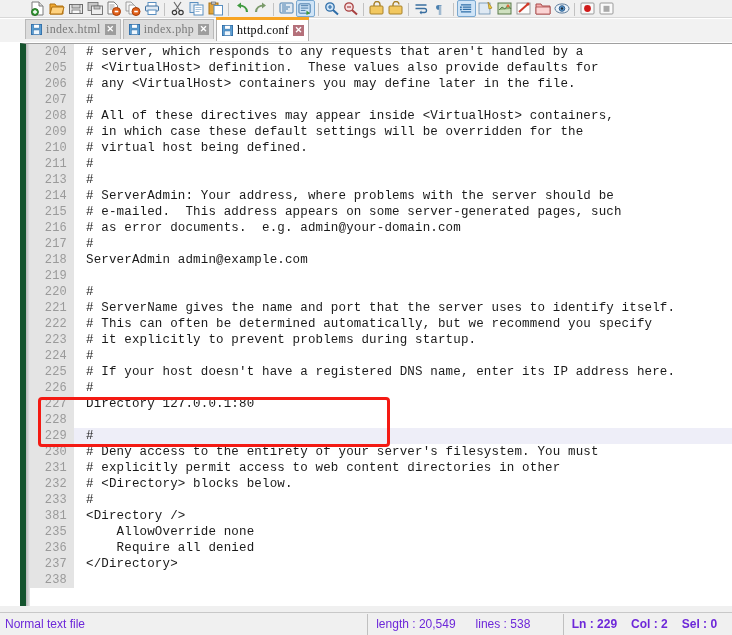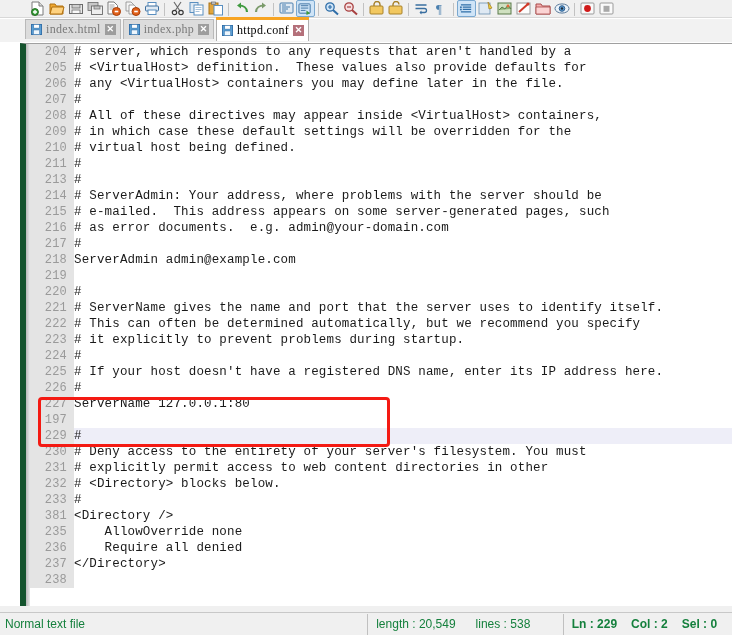--- a/index.html
+++ b/index.html
@@ -176,20 +176,21 @@
     box-sizing: border-box;
     background: #e4e4e4;
     color: #9a9a9a;
     font-family: "Liberation Mono", monospace;
     font-size: 12px;
     letter-spacing: 0.2px;
     user-select: none;
   }
   .ln-text {
     flex: 1 1 auto;
+    padding-left: 12px;
     font-family: "Liberation Mono", monospace;
     font-size: 12.5px;
     color: #1a1a1a;
     letter-spacing: 0.15px;
   }
 
   
   #annotation-rect {
     position: absolute;
     left: 38px;
@@ -209,21 +210,21 @@
     left: 0; bottom: 0;
     width: 732px;
     height: 23px;
     background: #f0f0f0;
     border-top: 1px solid #c8c8c8;
     box-sizing: border-box;
     display: flex;
     align-items: center;
     font-family: "Liberation Sans", sans-serif;
     font-size: 12px;
-    color: #15803d;
+    color: #6d28d9;
   }
   .sb-cell {
     height: 21px;
     display: flex;
     align-items: center;
     box-sizing: border-box;
     white-space: nowrap;
     overflow: hidden;
   }
   #sb-filetype { width: 372px; padding-left: 5px; }
@@ -529,22 +530,22 @@
       <div class="code-line"><div class="ln-num">217</div><div class="ln-text">#</div></div>
       <div class="code-line"><div class="ln-num">218</div><div class="ln-text">ServerAdmin admin@example.com</div></div>
       <div class="code-line"><div class="ln-num">219</div><div class="ln-text"></div></div>
       <div class="code-line"><div class="ln-num">220</div><div class="ln-text">#</div></div>
       <div class="code-line"><div class="ln-num">221</div><div class="ln-text"># ServerName gives the name and port that the server uses to identify itself.</div></div>
       <div class="code-line"><div class="ln-num">222</div><div class="ln-text"># This can often be determined automatically, but we recommend you specify</div></div>
       <div class="code-line"><div class="ln-num">223</div><div class="ln-text"># it explicitly to prevent problems during startup.</div></div>
       <div class="code-line"><div class="ln-num">224</div><div class="ln-text">#</div></div>
       <div class="code-line"><div class="ln-num">225</div><div class="ln-text"># If your host doesn't have a registered DNS name, enter its IP address here.</div></div>
       <div class="code-line"><div class="ln-num">226</div><div class="ln-text">#</div></div>
-      <div class="code-line"><div class="ln-num">227</div><div class="ln-text">ServerName 127.0.0.1:80</div></div>
-      <div class="code-line"><div class="ln-num">197</div><div class="ln-text"></div></div>
+      <div class="code-line"><div class="ln-num">227</div><div class="ln-text">Directory 127.0.0.1:80</div></div>
+      <div class="code-line"><div class="ln-num">228</div><div class="ln-text"></div></div>
       <div class="code-line current"><div class="ln-num">229</div><div class="ln-text">#</div></div>
       <div class="code-line"><div class="ln-num">230</div><div class="ln-text"># Deny access to the entirety of your server's filesystem. You must</div></div>
       <div class="code-line"><div class="ln-num">231</div><div class="ln-text"># explicitly permit access to web content directories in other</div></div>
       <div class="code-line"><div class="ln-num">232</div><div class="ln-text"># &lt;Directory&gt; blocks below.</div></div>
       <div class="code-line"><div class="ln-num">233</div><div class="ln-text">#</div></div>
       <div class="code-line"><div class="ln-num">381</div><div class="ln-text">&lt;Directory /&gt;</div></div>
       <div class="code-line"><div class="ln-num">235</div><div class="ln-text">    AllowOverride none</div></div>
       <div class="code-line"><div class="ln-num">236</div><div class="ln-text">    Require all denied</div></div>
       <div class="code-line"><div class="ln-num">237</div><div class="ln-text">&lt;/Directory&gt;</div></div>
       <div class="code-line"><div class="ln-num">238</div><div class="ln-text"></div></div>

